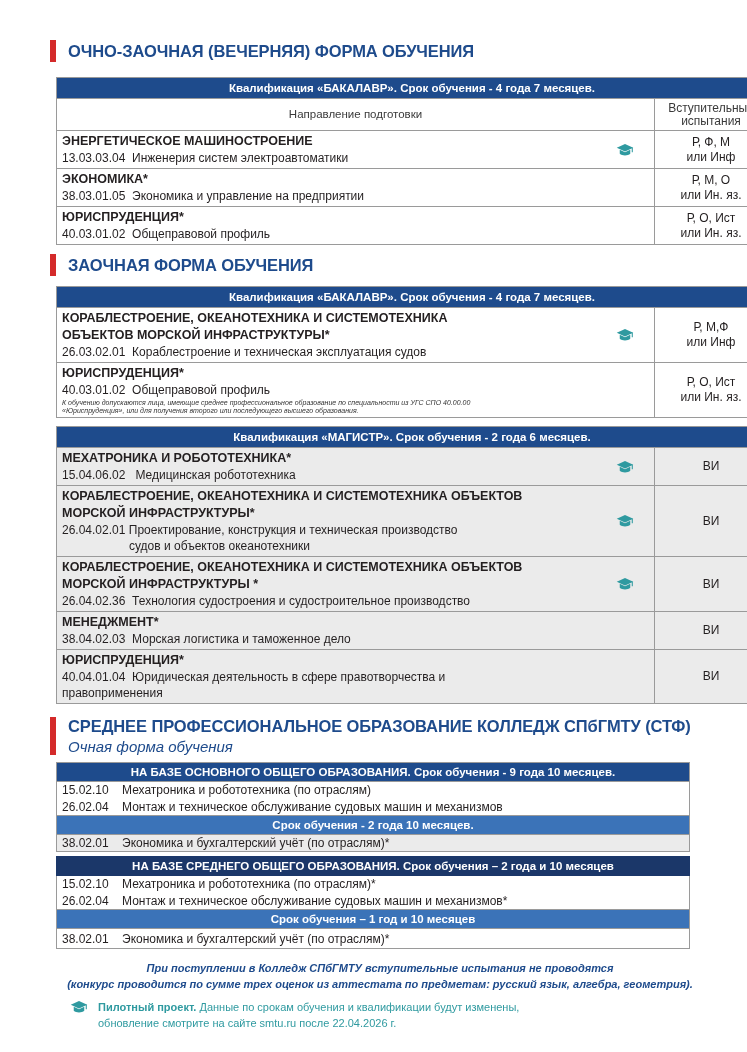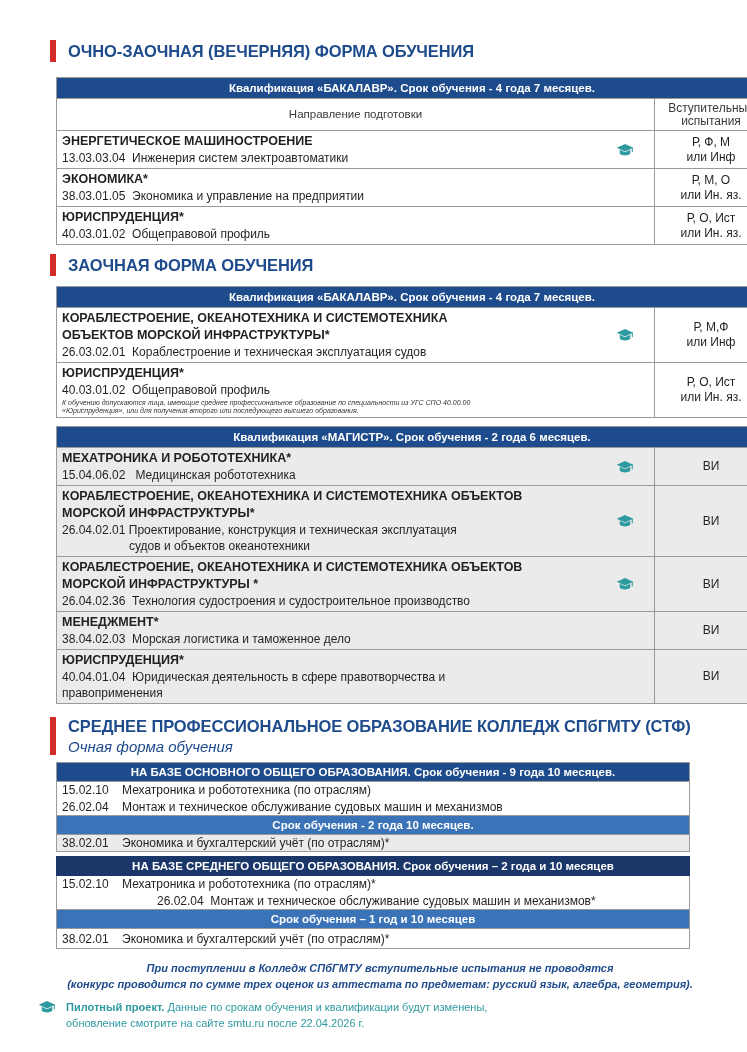--- a/index.html
+++ b/index.html
@@ -41,21 +41,21 @@
   .spo-sub td { background: #3b73b8; color: #fff; font-weight: bold; text-align: center; height: 19px; font-size: 11.5px; border-color: #3b73b8; }
   .spo-row td { height: 17px; }
   .spo-row .code { display: inline-block; width: 60px; }
   .spo-row.g td { background: #ebebeb; }
 
   .note-center {
     position: absolute; left: 40px; width: 680px; text-align: center; top: 960px;
     font-style: italic; font-weight: bold; font-size: 11px; color: #1e4b8c; line-height: 16px;
   }
   .pilot {
-    position: absolute; left: 38px; top: 999px; display: flex; align-items: flex-start;
+    position: absolute; left: 70px; top: 999px; display: flex; align-items: flex-start;
     font-size: 11px; color: #2f9aa0; line-height: 16px;
   }
   .pilot .pcap { width: 18px; height: 14px; margin-right: 10px; margin-top: 1px; }
   .pilot b { font-weight: bold; }
 </style>
 </head>
 <body>
 
 <svg width="0" height="0" style="position:absolute">
   <defs>
@@ -167,21 +167,21 @@
       <svg class="cap">
             <use href="#cap"></use>
           </svg>
     </td>
     <td class="exam-cell">ВИ</td>
   </tr>
   <tr class="gray">
     <td class="prog-cell">
       <div class="pname">КОРАБЛЕСТРОЕНИЕ, ОКЕАНОТЕХНИКА И СИСТЕМОТЕХНИКА ОБЪЕКТОВ</div>
       <div class="pname">МОРСКОЙ ИНФРАСТРУКТУРЫ*</div>
-      <div class="pcode"><span>26.04.02.01</span> <span>Проектирование, конструкция и техническая эксплуатация</span></div>
+      <div class="pcode"><span>26.04.02.01</span> <span>Проектирование, конструкция и техническая производство</span></div>
       <div class="pcode">
             <span class="indent">судов и объектов океанотехники</span>
           </div>
       <svg class="cap">
             <use href="#cap"></use>
           </svg>
     </td>
     <td class="exam-cell">ВИ</td>
   </tr>
   <tr class="gray">
@@ -243,21 +243,21 @@
 
 <table class="spo-t" style="top:856px;">
   <tbody>
       <tr class="spo-hdr dark">
         <td>НА БАЗЕ СРЕДНЕГО ОБЩЕГО ОБРАЗОВАНИЯ. Срок обучения – 2 года и 10 месяцев</td>
       </tr>
   <tr class="spo-row">
         <td style="border-bottom:none;"><span class="code">15.02.10</span><span>Мехатроника и робототехника (по отраслям)*</span></td>
       </tr>
   <tr class="spo-row">
-        <td style="border-top:none;text-align:center;"><span class="code">26.02.04</span><span>Монтаж и техническое обслуживание судовых машин и механизмов*</span></td>
+        <td style="border-top:none;"><span class="code">26.02.04</span><span>Монтаж и техническое обслуживание судовых машин и механизмов*</span></td>
       </tr>
   <tr class="spo-sub">
         <td>Срок обучения – 1 год и 10 месяцев</td>
       </tr>
   <tr class="spo-row">
         <td style="height:20px;"><span class="code">38.02.01</span><span>Экономика и бухгалтерский учёт (по отраслям)*</span></td>
       </tr>
 </tbody>
   </table>
 

